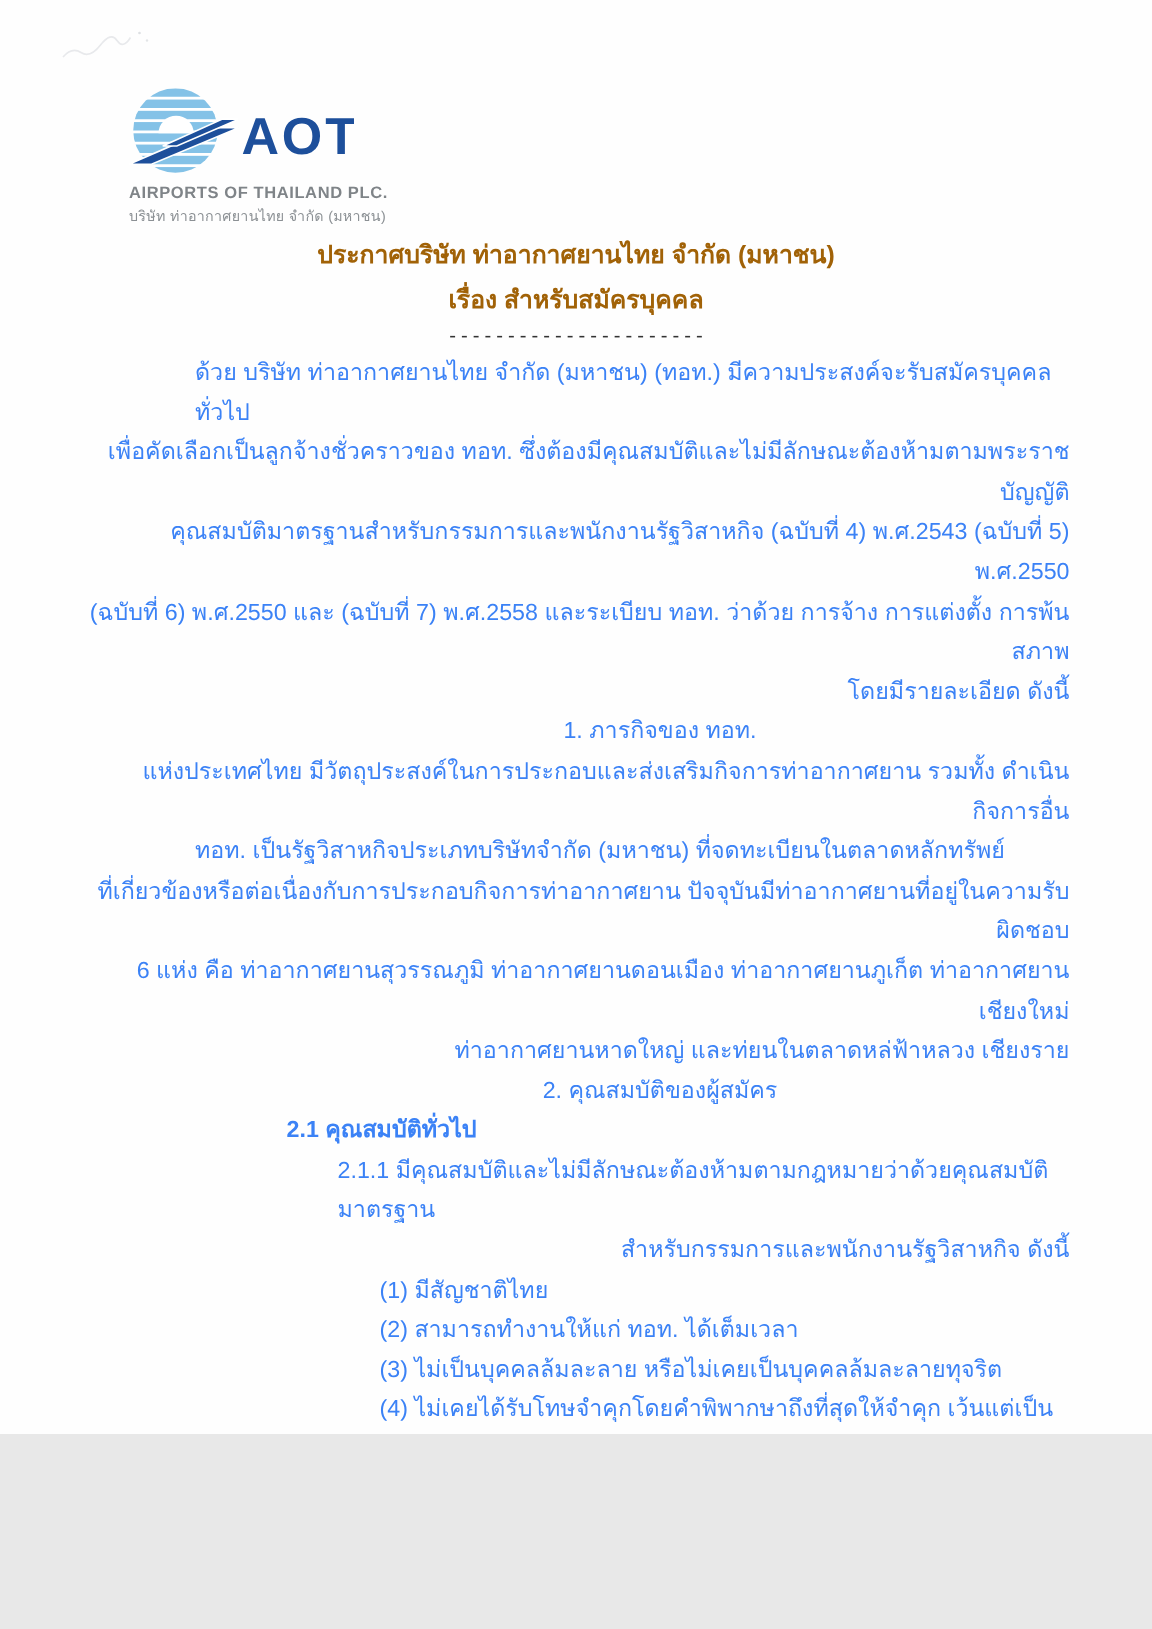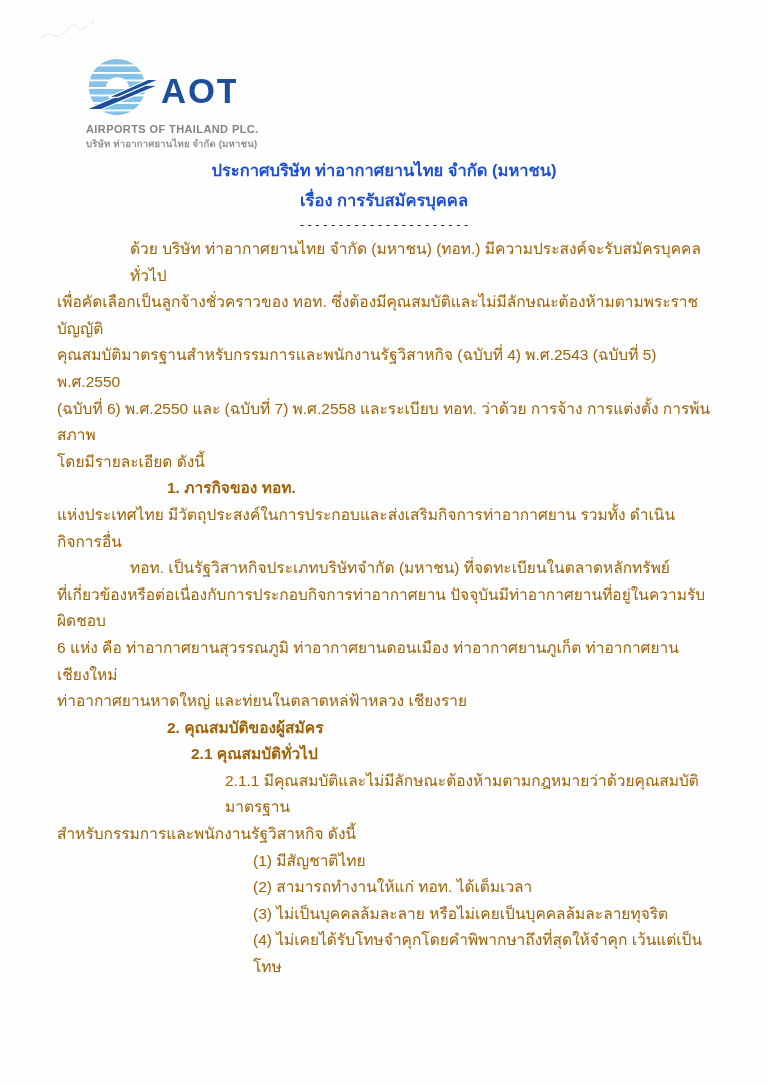--- a/index.html
+++ b/index.html
@@ -1,59 +1,59 @@
 <!DOCTYPE html>
 <html><head>
 <meta charset="utf-8">
 <style>
   html,body{margin:0;padding:0;background:#e8e8e8;}
   .page{
     position:relative;
-    width:768px;height:1086px;
+    width:768px;height:956px;
     margin:0 auto;
     background:#fefefe;
     overflow:hidden;
     font-family:"Liberation Sans","DejaVu Sans",sans-serif;
     color:#2b2b2b;
   }
   
   .pencil-mark{position:absolute;left:40px;top:14px;opacity:.55;}
   
   .logo-block{position:absolute;left:86px;top:54px;}
   .logo-svg{display:block;}
   .company-en{
     margin-top:3px;
     font-size:11px;font-weight:bold;letter-spacing:.4px;
     color:#7f8488;
   }
   .company-th{
     margin-top:1px;
-    font-size:9.5px;color:#8b9094;letter-spacing:.2px;font-weight:bold;
+    font-size:9.5px;color:#8b9094;letter-spacing:.2px;
   }
   
   .doc-header{
     position:absolute;top:155px;left:0;width:100%;
     text-align:center;
   }
-  .title-line{font-size:16.5px;font-weight:bold;line-height:30px;color:#1d4ed8;}
+  .title-line{font-size:16.5px;font-weight:bold;line-height:30px;color:#a16207;}
   .title-sep{
     font-size:13px;letter-spacing:0;color:#333;
     line-height:14px;margin-top:3px;
     font-family:"DejaVu Sans Mono","Liberation Mono",monospace;
   }
   
   .doc-body{
     position:absolute;left:57px;top:236px;width:656px;
     font-size:15.5px;line-height:26.6px;
-    color:#a16207;
+    color:#3b82f6;
   }
   .line{white-space:normal;}
-  .line-flush{padding-left:0;}
+  .line-flush{padding-left:0;text-align:right;}
   .line-para{padding-left:73px;}
-  .line-h1{padding-left:110px;font-weight:bold;}
+  .line-h1{padding-left:110px;font-weight:normal;text-align:center;}
   .line-h2{padding-left:134px;font-weight:bold;}
   .line-h3{padding-left:168px;}
   .line-item{padding-left:196px;}
 </style>
 </head>
 <body>
 
 <div class="page">
 
   <svg class="pencil-mark" width="70" height="30" viewBox="0 0 70 30">
@@ -90,21 +90,21 @@
       </g>
 
       <text x="80" y="51" font-size="37" font-weight="bold" letter-spacing="2" fill="#1d4f9b" font-family="Liberation Sans, DejaVu Sans, sans-serif">AOT</text>
     </svg>
     <div class="company-en">AIRPORTS OF THAILAND PLC.</div>
     <div class="company-th">บริษัท ท่าอากาศยานไทย จำกัด (มหาชน)</div>
   </div>
 
   <div class="doc-header">
     <div class="title-line">ประกาศบริษัท ท่าอากาศยานไทย จำกัด (มหาชน)</div>
-    <div class="title-line">เรื่อง  การรับสมัครบุคคล</div>
+    <div class="title-line">เรื่อง  สำหรับสมัครบุคคล</div>
     <div class="title-sep">----------------------</div>
   </div>
 
   <div class="doc-body" id="body-lines">
       <div class="line line-para">ด้วย บริษัท ท่าอากาศยานไทย จำกัด (มหาชน) (ทอท.) มีความประสงค์จะรับสมัครบุคคลทั่วไป</div>
       <div class="line line-flush">เพื่อคัดเลือกเป็นลูกจ้างชั่วคราวของ ทอท. ซึ่งต้องมีคุณสมบัติและไม่มีลักษณะต้องห้ามตามพระราชบัญญัติ</div>
       <div class="line line-flush">คุณสมบัติมาตรฐานสำหรับกรรมการและพนักงานรัฐวิสาหกิจ (ฉบับที่ 4) พ.ศ.2543 (ฉบับที่ 5) พ.ศ.2550</div>
       <div class="line line-flush">(ฉบับที่ 6) พ.ศ.2550 และ (ฉบับที่ 7) พ.ศ.2558 และระเบียบ ทอท. ว่าด้วย การจ้าง การแต่งตั้ง การพ้นสภาพ</div>
       <div class="line line-flush">โดยมีรายละเอียด ดังนี้</div>
       <div class="line line-h1">1. ภารกิจของ ทอท.</div>

